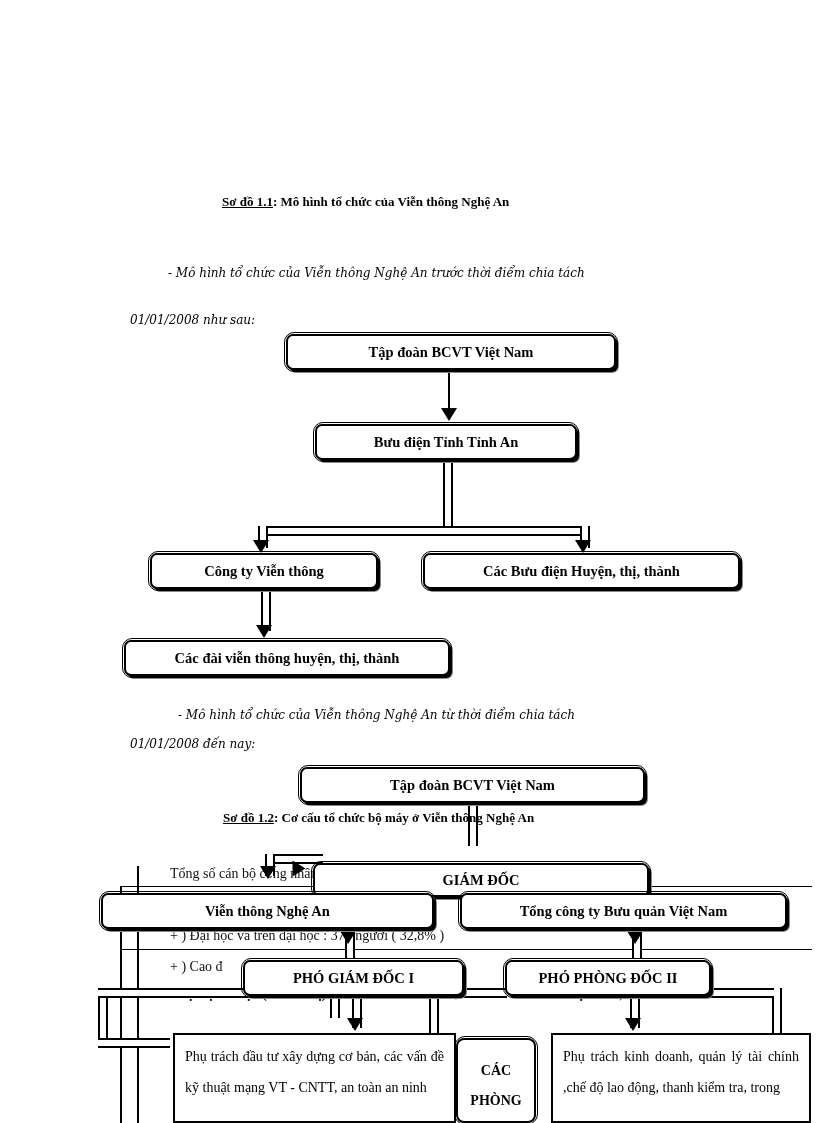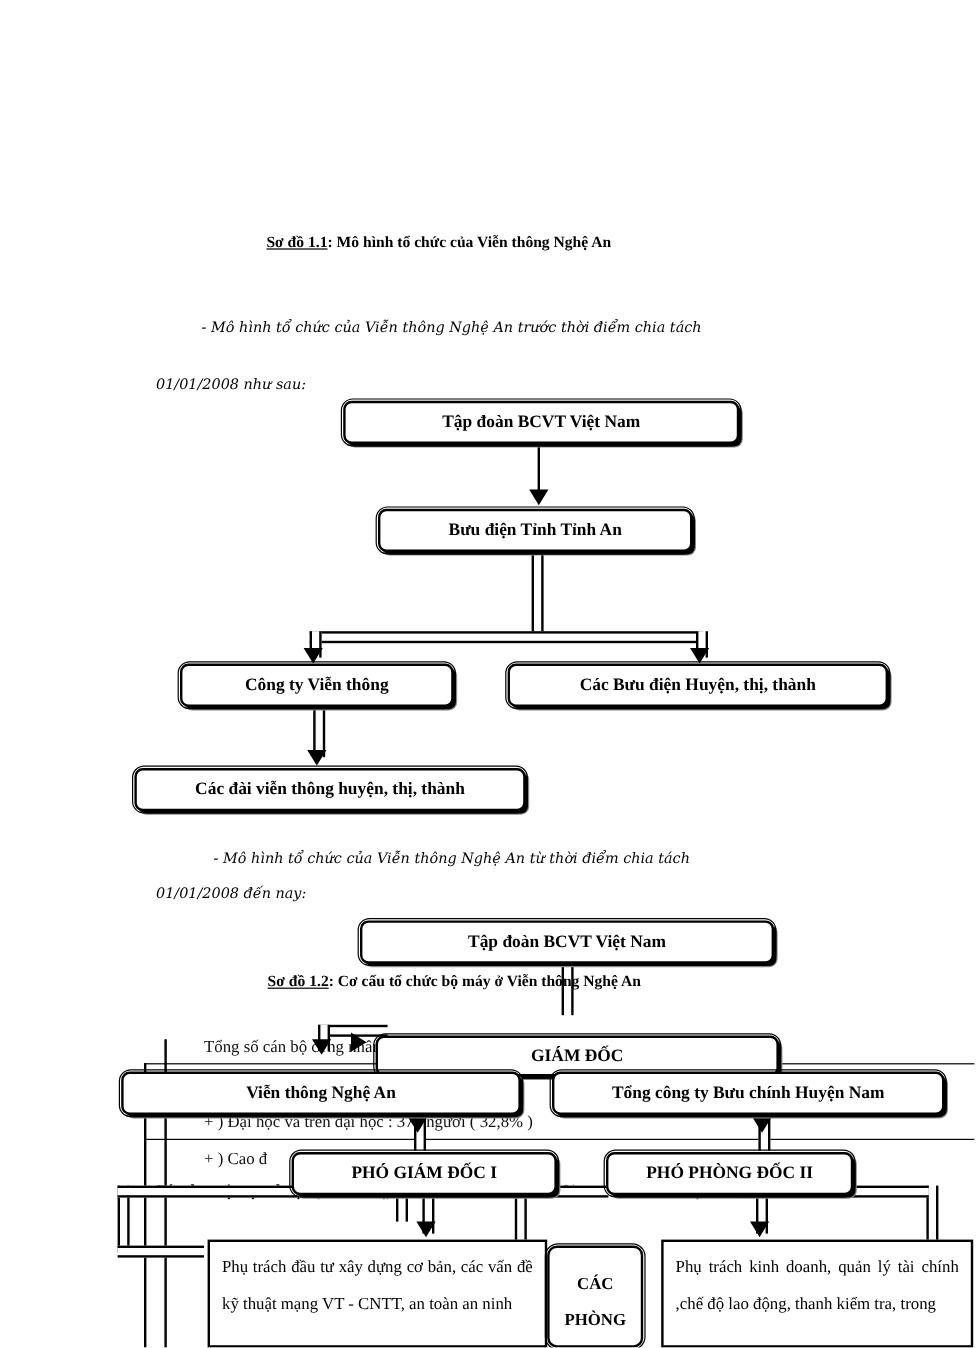--- a/index.html
+++ b/index.html
@@ -124,21 +124,21 @@
       <span>Công ty Viễn thông</span>
     </div>
 
     <div class="box" style="left:423px;top:553px;width:317px;height:36px;">
       <span>Các  Bưu điện Huyện, thị, thành</span>
     </div>
 
     <div class="ln dbl-v" style="left:261px;top:589px;height:42px;"></div>
     <div class="arw" style="left:256px;top:625px;"></div>
 
-    <div class="box" style="left:112px;top:640px;width:326px;height:36px;align-items:center;">
+    <div class="box" style="left:124px;top:640px;width:326px;height:36px;align-items:center;">
       <span>Các đài viễn thông huyện, thị, thành</span>
     </div>
   </div>
 
   <div class="body-ital body-just" style="left:130px;top:700px;width:578px;text-indent:48px;">- Mô hình tổ chức của Viễn thông Nghệ An từ thời điểm chia tách</div>
   <div class="body-ital" style="left:130px;top:737px;">01/01/2008 đến nay:</div>
 
   <div class="under-text" style="left:170px;top:866px;">Tổng  số cán bộ công nhân viên là 1.1 2 người  trong</div>
   <div class="under-text" style="left:170px;top:928px;">+ ) Đại học và trên đại học : 377 người ( 32,8% )</div>
   <div class="under-text" style="left:170px;top:959px;">+ ) Cao đ</div>
@@ -173,21 +173,21 @@
     <div class="arw" style="left:291px;top:862px;z-index:10;transform:rotate(-90deg);"></div>
 
     <div class="ln dbl-v" style="left:478px;top:880px;height:20px;z-index:10;"></div>
     <div class="arw" style="left:473px;top:892px;z-index:10;"></div>
 
     <div class="box" style="left:101px;top:893px;width:333px;height:36px;z-index:11;">
       <span>Viễn thông Nghệ An</span>
     </div>
 
     <div class="box" style="left:460px;top:893px;width:327px;height:36px;z-index:11;">
-      <span>Tổng công ty Bưu chính Huyện  Nam</span>
+      <span>Tổng công ty Bưu quản Việt  Nam</span>
     </div>
 
     <div class="ln dbl-v" style="left:345px;top:929px;height:30px;z-index:10;"></div>
     <div class="arw" style="left:340px;top:931px;z-index:10;"></div>
 
     <div class="ln dbl-v" style="left:632px;top:929px;height:30px;z-index:10;"></div>
     <div class="arw" style="left:627px;top:931px;z-index:10;"></div>
 
     <div class="box" style="left:243px;top:960px;width:221px;height:36px;z-index:11;">
       <span>PHÓ GIÁM ĐỐC I</span>

